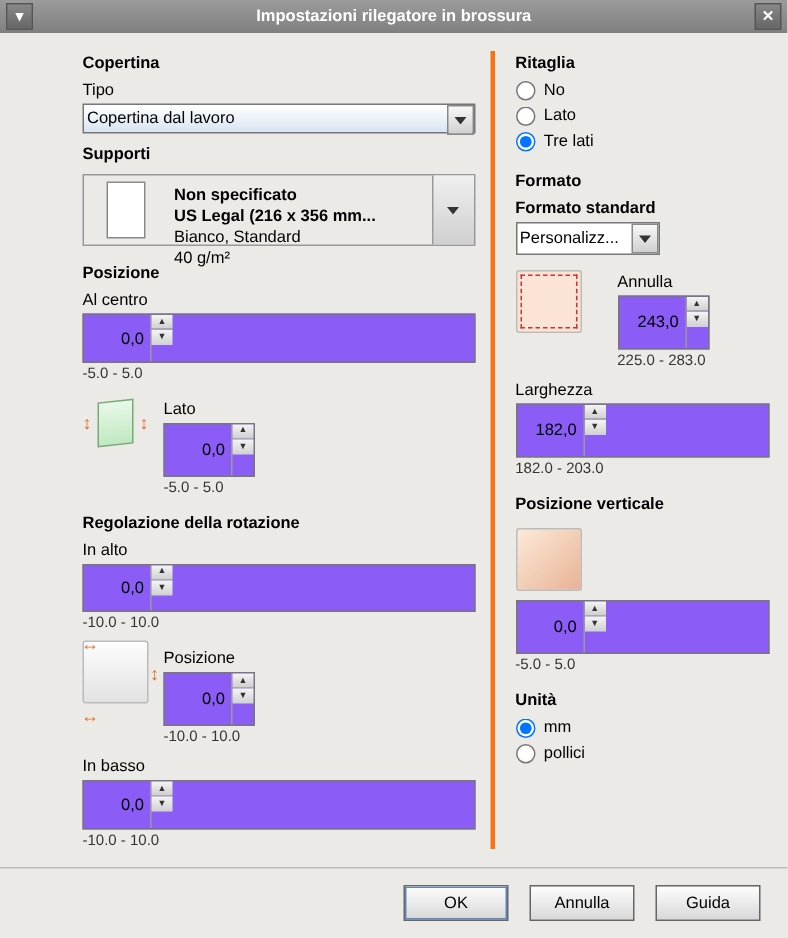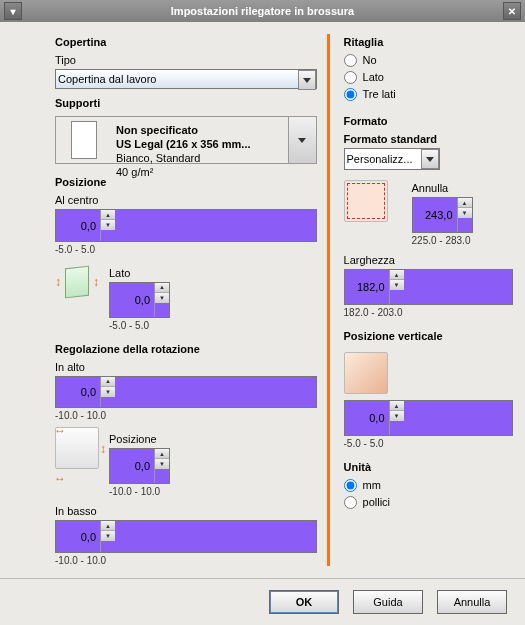--- a/index.html
+++ b/index.html
@@ -30,21 +30,21 @@
 .range { font-size: 10px; color: #333; padding: 2px 0 0 0; }
 .row-with-icon { display: flex; gap: 10px; margin-top: 6px; align-items: flex-start; }
 .big-icon { width: 44px; height: 42px; border: 1px solid #bbb; background: linear-gradient(to bottom, #fdfdfd, #e2e2e2); border-radius: 2px; position:relative; }
 .big-icon.trim { background: linear-gradient(to bottom right, #fbead9, #e9b295); }
 .big-icon.dashed { background: #fbe3d5; }
 .big-icon.dashed::before { content:""; position:absolute; inset:2px; border:1px dashed #c33; }
 .radio-row { display: flex; align-items: flex-start; gap: 6px; padding: 2px 0; }
 .radio-row input { margin: 0; }
 .footer { height: 46px; border-top: 1px solid #bbb; display: flex; align-items: center; justify-content: flex-end; gap: 14px; padding-right: 18px; }
 .btn { min-width: 70px; height: 24px; border: 1px solid #666; background: linear-gradient(to bottom, #fdfdfd, #d8d8d8); padding: 0 10px; cursor: pointer; }
-.btn.default { font-weight: bold; box-shadow: 0 0 0 1px #5b87c7 inset; }
+.btn.default { font-weight: normal; box-shadow: 0 0 0 1px #5b87c7 inset; }
 .subgroup { margin-left: 0; margin-top:4px; }
 .mt6 { margin-top: 6px; }
 .mt10 { margin-top: 10px; }
 .bold { font-weight: bold; }
 .lato-icon { width:44px; height:42px; position:relative; }
 .lato-icon .book { position:absolute; left:10px; top:6px; width:24px; height:30px; background:linear-gradient(to bottom,#e8f8e8,#c0e8c0); border:1px solid #7a7; transform:skewY(-6deg);}
 .arrow-v { position:absolute; width:8px; height:14px; }
 .arrow-v::before{content:"↕"; color:#e07030; font-size:12px; position:absolute;}
 .arrow-h { position:absolute; height:8px; width:14px;}
 .arrow-h::before{content:"↔"; color:#e07030; font-size:12px; position:absolute;}
@@ -218,15 +218,15 @@
       </label>
     <label class="radio-row">
         <input type="radio" name="unit" style="">
         <span>pollici</span>
       </label>
   </div>
 </div>
 
 <div class="footer">
   <button class="btn default">OK</button>
+  <button class="btn">Annulla</button>
   <button class="btn">Guida</button>
-  <button class="btn">Annulla</button>
 </div>
 
 </body></html>

